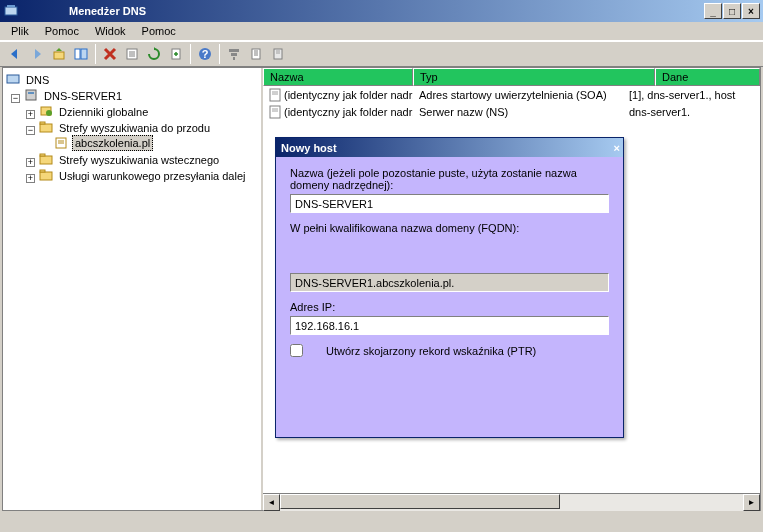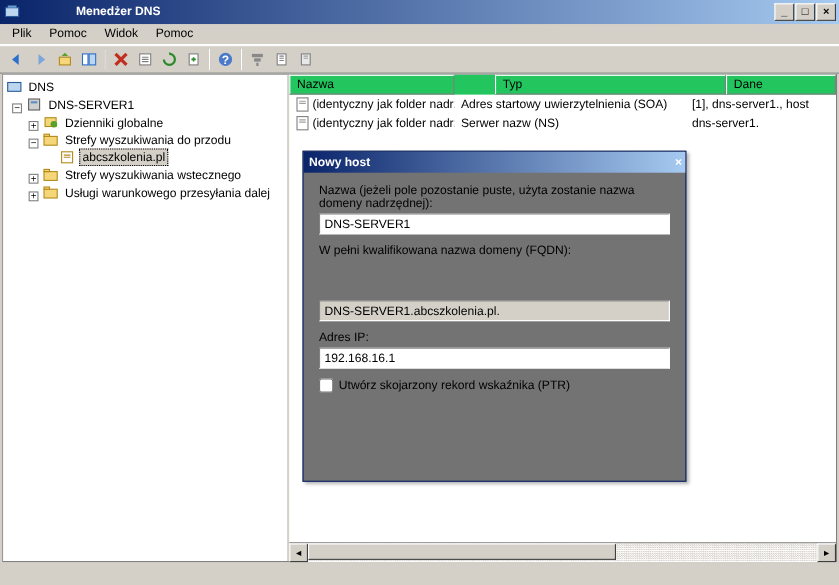--- a/index.html
+++ b/index.html
@@ -25,43 +25,43 @@
 .tree { padding: 3px 2px; }
 .tree-row { display:flex; align-items:flex-end; height:16px; white-space:nowrap; }
 .tree-exp { width:9px; height:9px; border:1px solid #808080; display:flex; align-items:center; justify-content:center; font-size:9px; line-height:7px; margin-right:3px; background:#fff; color:#000; cursor:default; }
 .tree-spacer { display:inline-block; }
 .tree-icon { width:16px; height:16px; margin-right:3px; display:flex; align-items:center; justify-content:center; }
 .tree-label { padding: 1px 2px; }
 .tree-label.selected { background:#d4d0c8; border:1px dotted #000; }
 
 .list-header { display:flex; background:#22c55e; height:18px; }
 .list-header .col { border:1px solid; border-color:#fff #808080 #808080 #fff; padding:2px 6px; }
-.col-name { width:150px; } .col-type { width:210px;margin-left:37px; } .col-data { flex:1; }
+.col-name { width:150px; } .col-type { width:242px; } .col-data { flex:1; }
 .list-rows { flex:1; overflow:hidden; }
 .list-row { display:flex; height:17px; align-items:center; }
 .list-row .cell { padding: 1px 6px; white-space:nowrap; overflow:hidden; }
 .list-row .cell-name { width:150px; display:flex; align-items:center; }
 .list-row .cell-type { width:210px; }
 .list-row .cell-data { flex:1; }
 .doc-icon { width:14px; height:14px; margin-right:3px; display:flex; align-items:center; justify-content:center; }
 
 .hscroll { height:17px; background:#d4d0c8; display:flex; align-items:center; border-top:1px solid #808080; }
 .hscroll .sbtn { width:17px; height:17px; background:#d4d0c8; border:1px solid; border-color:#fff #404040 #404040 #fff; display:flex; align-items:center; justify-content:center; font-size:8px; }
 .hscroll .strack { flex:1; background: repeating-conic-gradient(#d4d0c8 0% 25%, #fff 0% 50%) 50% / 2px 2px; height:17px; }
 .hscroll .sthumb { width:280px; height:15px; background:#d4d0c8; border:1px solid; border-color:#fff #404040 #404040 #fff; }
 
-.dialog { position:absolute; left:275px; top:137px; width:349px; background:#737373; border:1px solid #0a246a; box-shadow: 2px 2px 3px rgba(0,0,0,0.3); }
+.dialog { position:absolute; left:275px; top:137px; width:349px; background:#c4b5fd; border:1px solid #0a246a; box-shadow: 2px 2px 3px rgba(0,0,0,0.3); }
 .dialog .dlg-title { background: linear-gradient(to right, #0a246a, #a6caf0); height:19px; display:flex; align-items:center; padding:0 3px; color:#fff; font-weight:bold; }
 .dialog .dlg-title .t { flex:1; padding-left:2px; }
 .dialog .dlg-body { padding: 10px 14px 6px 14px; }
 .dialog label { display:block; margin-bottom:3px; }
 .dialog input[type=text] { width:100%; border:1px solid; border-color:#808080 #fff #fff #808080; padding:2px 4px; height:19px; font-size:11px; background:#fff; }
 .dialog input[readonly] { background:#d4d0c8;margin-top:36px; }
 .dialog .field { margin-bottom:9px; }
-.dialog .chk { display:flex; align-items:center; gap:5px; margin-top:4px; margin-bottom:74px; }
+.dialog .chk { display:flex; align-items:center; gap:23px; margin-top:4px; margin-bottom:74px; }
 .dialog .chk input { width:13px; height:13px; }
 .dialog .btns { display:flex; justify-content:flex-end; gap:6px; padding: 8px 14px 12px 14px; }
 .dialog .btn { width:78px; height:22px; background:#d4d0c8; border:1px solid; border-color:#fff #404040 #404040 #fff; cursor:default; }
 
 svg { display:block; }
 </style>
 </head>
 <body>
 
 <div class="titlebar">

